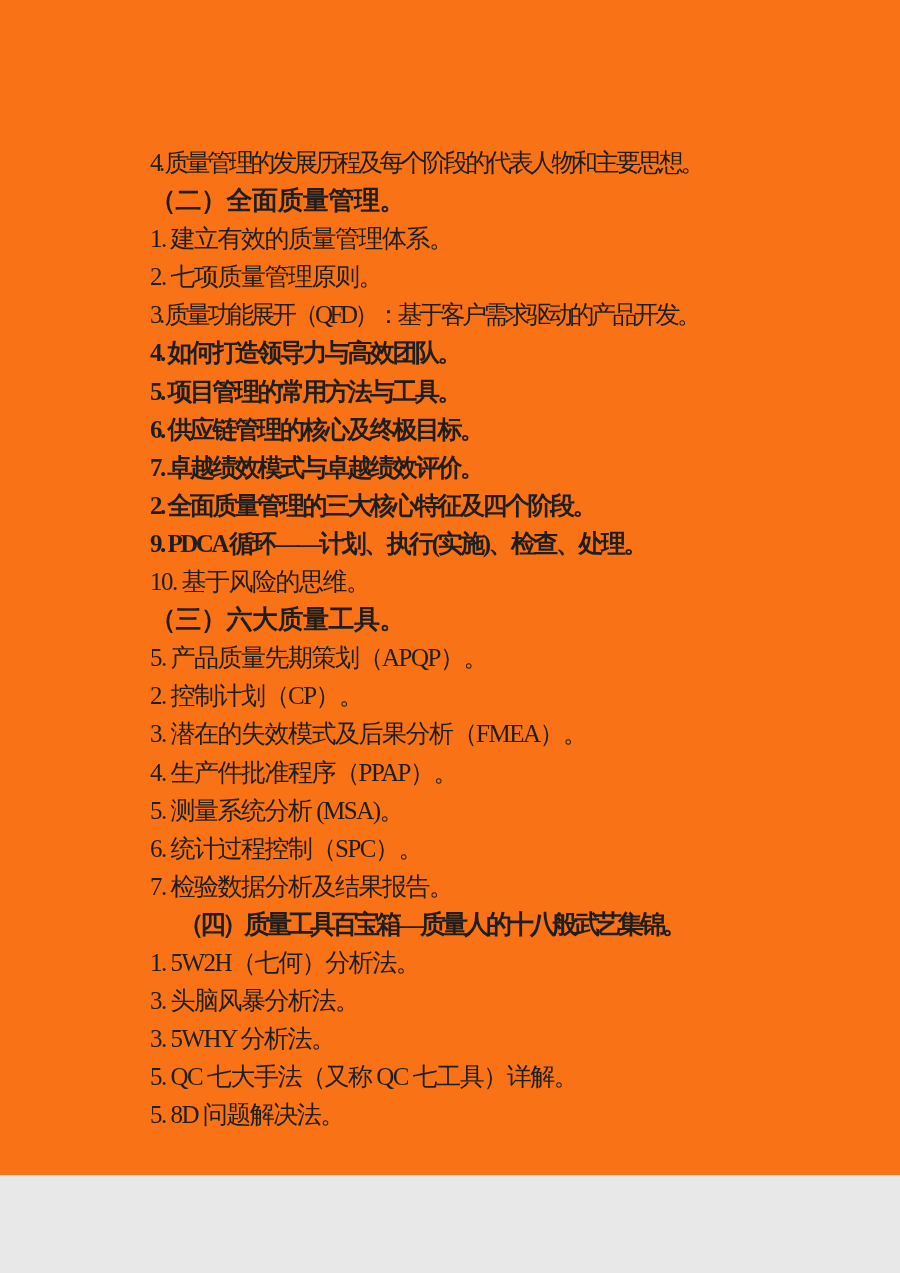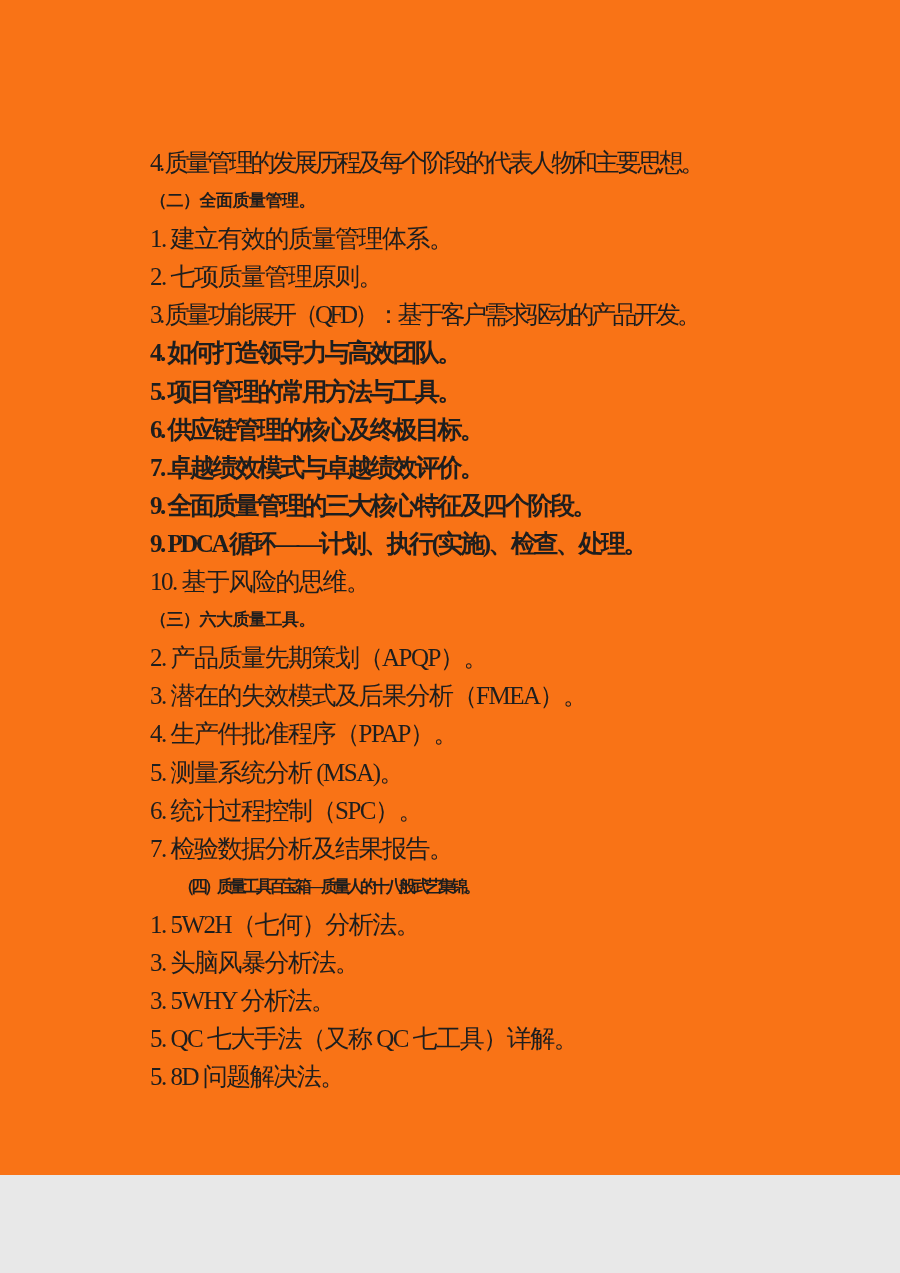--- a/index.html
+++ b/index.html
@@ -24,21 +24,21 @@
   }
   .line {
     height: 38.1px;
     line-height: 38.1px;
     font-size: 25px;
     letter-spacing: -1.5px;
     white-space: nowrap;
   }
   .line.heading {
     font-weight: bold;
-    font-size: 17px;
+    font-size: 26px;
     letter-spacing: -0.5px;
   }
   .line.fit-semi   { letter-spacing: -2.5px; font-weight: bold; }
   .line.fit-tight  { letter-spacing: -3.5px; }
   .line.heading.fit-tight { letter-spacing: -4px; margin-left: 28px; }
   .page-number {
     position: absolute;
     left: 705px;
     top: 1172px;
     font-size: 23px;
@@ -54,25 +54,26 @@
   <div class="content">
       <div class="line item fit-tight">4. 质量管理的发展历程及每个阶段的代表人物和主要思想。</div>
       <div class="line heading">（二）全面质量管理。</div>
       <div class="line item">1. 建立有效的质量管理体系。</div>
       <div class="line item">2. 七项质量管理原则。</div>
       <div class="line item fit-tight">3. 质量功能展开（QFD）：基于客户需求驱动的产品开发。</div>
       <div class="line item fit-semi">4. 如何打造领导力与高效团队。</div>
       <div class="line item fit-semi">5. 项目管理的常用方法与工具。</div>
       <div class="line item fit-semi">6. 供应链管理的核心及终极目标。</div>
       <div class="line item fit-semi">7. 卓越绩效模式与卓越绩效评价。</div>
-      <div class="line item fit-semi">9. 全面质量管理的三大核心特征及四个阶段。</div>
+      <div class="line item fit-semi">2. 全面质量管理的三大核心特征及四个阶段。</div>
       <div class="line item fit-semi">9. PDCA 循环——计划、执行(实施)、检查、处理。</div>
       <div class="line item">10. 基于风险的思维。</div>
       <div class="line heading">（三）六大质量工具。</div>
-      <div class="line item">2. 产品质量先期策划（APQP）。</div>
+      <div class="line item">5. 产品质量先期策划（APQP）。</div>
+      <div class="line item">2. 控制计划（CP）。</div>
       <div class="line item">3. 潜在的失效模式及后果分析（FMEA）。</div>
       <div class="line item">4. 生产件批准程序（PPAP）。</div>
       <div class="line item">5. 测量系统分析 (MSA)。</div>
       <div class="line item">6. 统计过程控制（SPC）。</div>
       <div class="line item">7. 检验数据分析及结果报告。</div>
       <div class="line heading fit-tight">（四）质量工具百宝箱—质量人的十八般武艺集锦。</div>
       <div class="line item">1. 5W2H（七何）分析法。</div>
       <div class="line item">3. 头脑风暴分析法。</div>
       <div class="line item">3. 5WHY 分析法。</div>
       <div class="line item">5. QC 七大手法（又称 QC 七工具）详解。</div>

